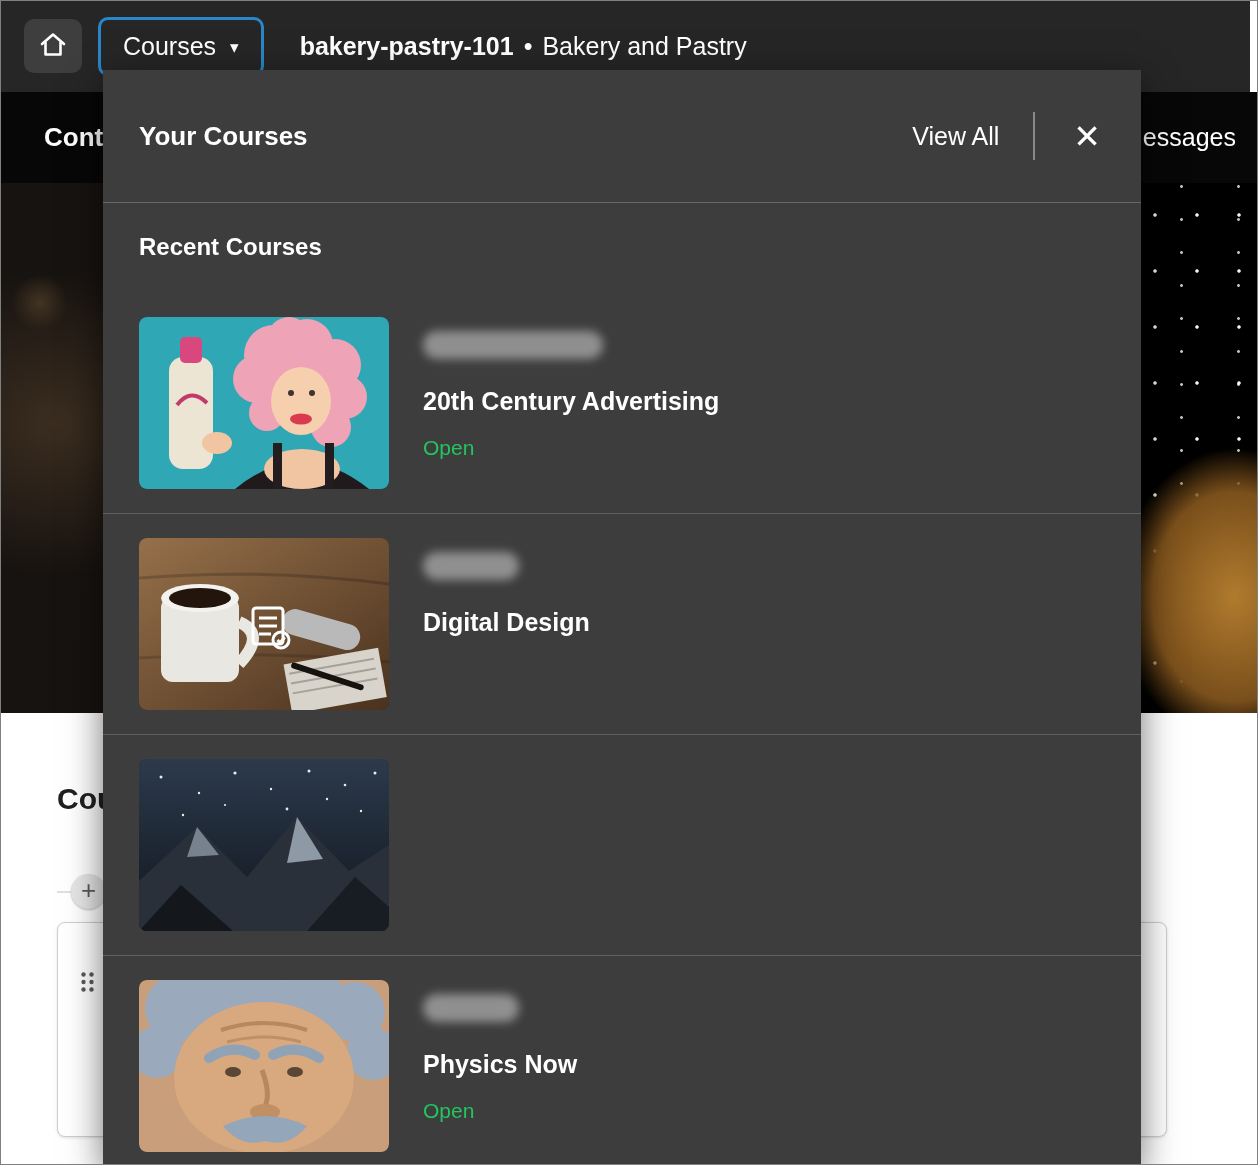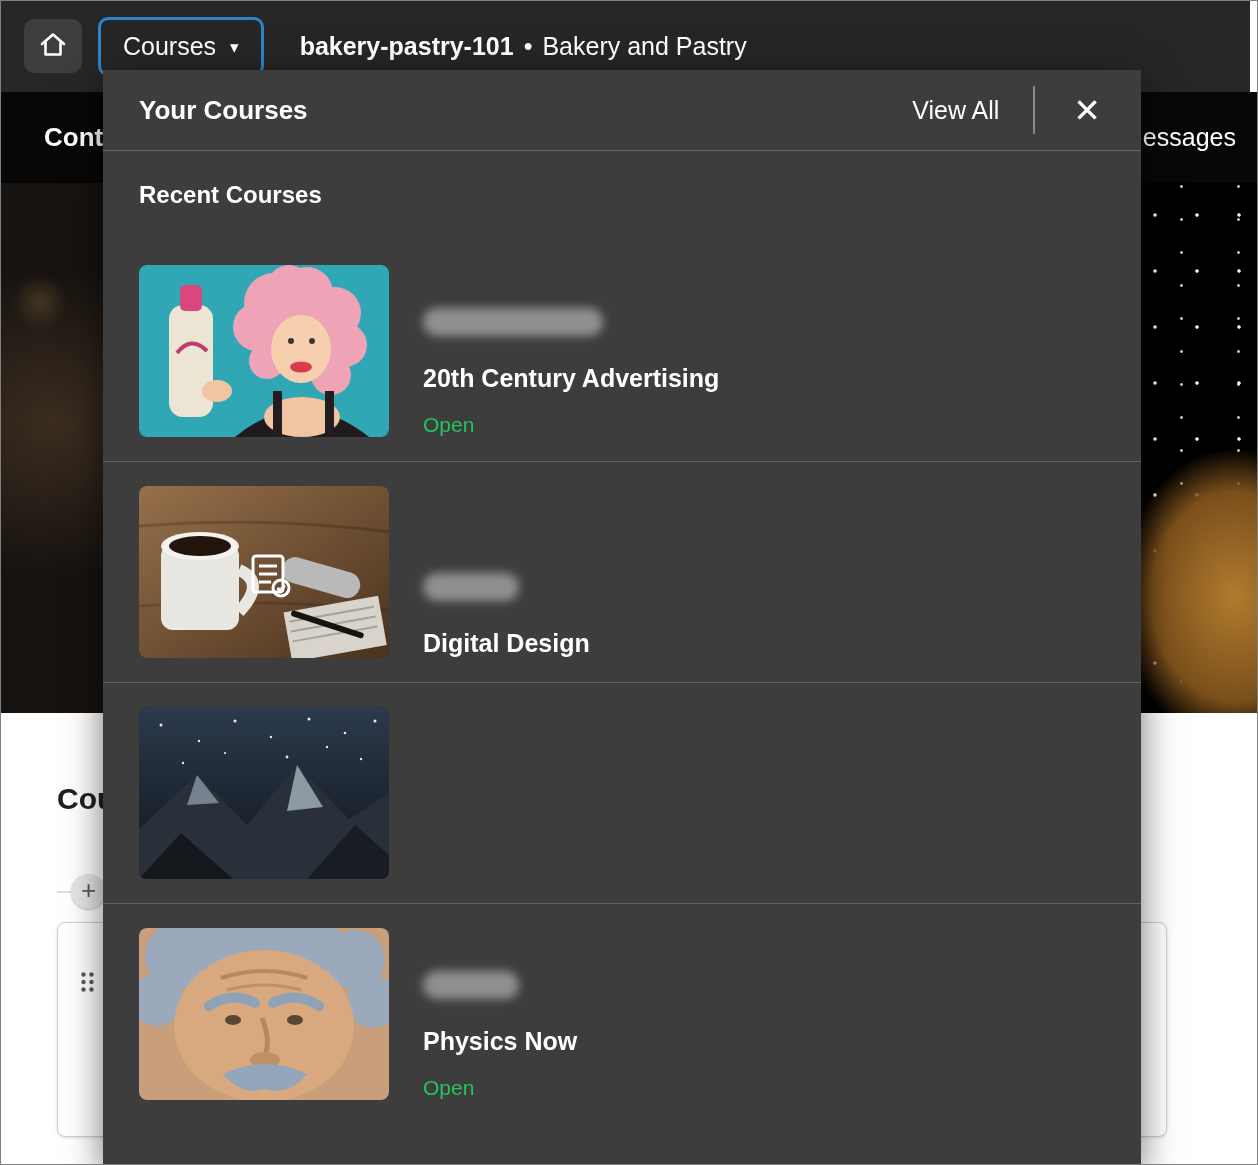--- a/index.html
+++ b/index.html
@@ -83,32 +83,32 @@
   }
   .drag-handle { position:absolute; left:22px; top:48px; cursor:grab; }
 
   
   .panel {
     position:absolute; left:103px; top:70px; width:1038px; height:1095px;
     background:#3d3d3d; color:#fff; z-index:20;
     box-shadow:0 10px 34px rgba(0,0,0,.55);
   }
   .panel-header {
-    height:81px; display:flex; align-items:center; padding:0 36px;
+    height:133px; display:flex; align-items:center; padding:0 36px;
     border-bottom:1px solid rgba(255,255,255,.22);
   }
   .panel-title { flex:1; font-size:26px; font-weight:bold; }
   .view-all { font-size:25px; margin-right:34px; cursor:pointer; }
   .vdiv { width:2px; height:48px; background:rgba(255,255,255,.4); margin-right:34px; }
   .close-btn { font-size:33px; line-height:1; cursor:pointer; padding:4px; }
 
   .section-heading { font-size:24px; font-weight:bold; margin:30px 36px 32px; }
 
   .course-row {
-    display:flex; gap:34px; padding:24px 36px; align-items:flex-end; cursor:pointer;
+    display:flex; gap:34px; padding:24px 36px; align-items:flex-start; cursor:pointer;
   }
   .course-row + .course-row { border-top:1px solid rgba(255,255,255,.18); }
   .thumb {
     width:250px; height:172px; border-radius:8px; overflow:hidden; flex-shrink:0; background:#222;
   }
   .thumb svg { width:100%; height:100%; display:block; }
   .course-text { padding-top:14px; }
   .badge {
     height:28px; border-radius:14px; background:#979797; filter:blur(5px); opacity:.92;
   }

